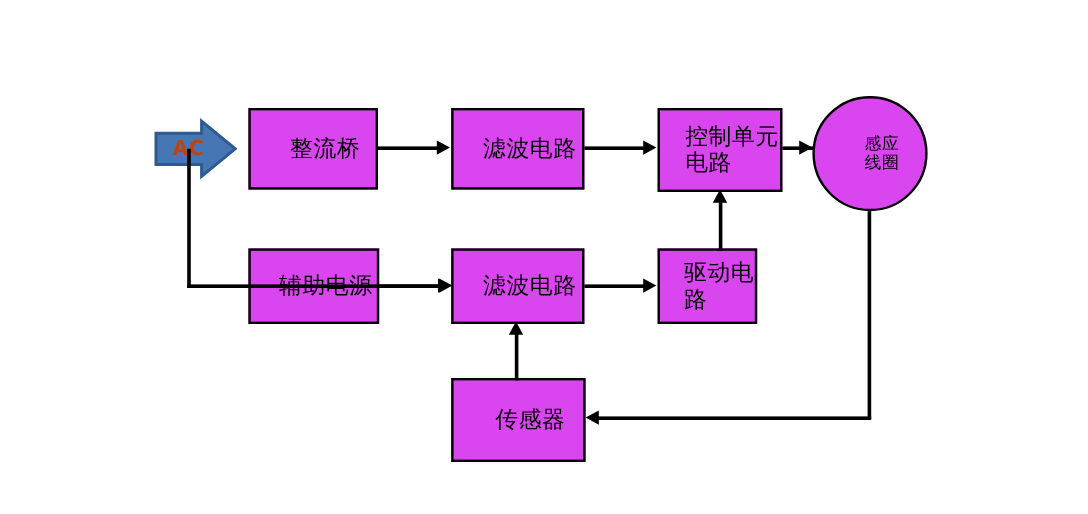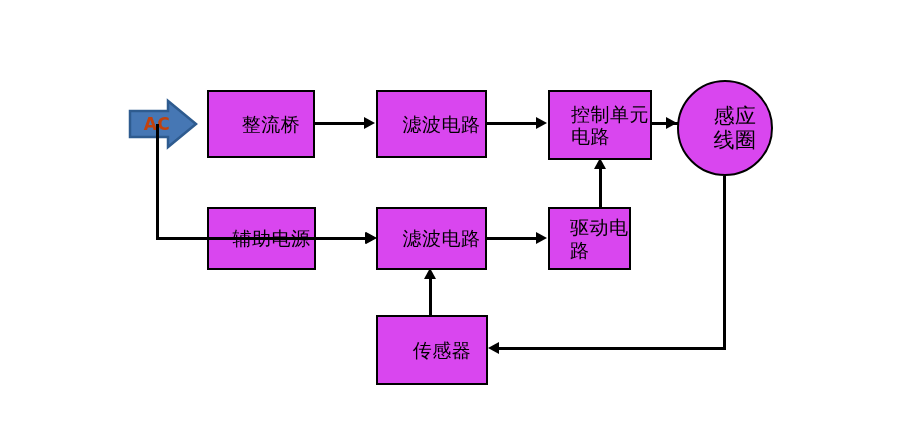--- a/index.html
+++ b/index.html
@@ -27,21 +27,21 @@
     text-align: left;
     color: #000000;
     font-size: 19px;
     line-height: 1.18;
     letter-spacing: 0.5px;
     white-space: pre-line;
     padding-left: 20px;
   }
   .node.circle {
     border-radius: 50%;
-    font-size: 21px;
+    font-size: 14px;
     line-height: 1.15;
   }
   .edge {
     position: absolute;
     background: #000000;
   }
   .edge.h { height: 3px; }
   .edge.v { width: 3px; }
   .head {
     position: absolute;

